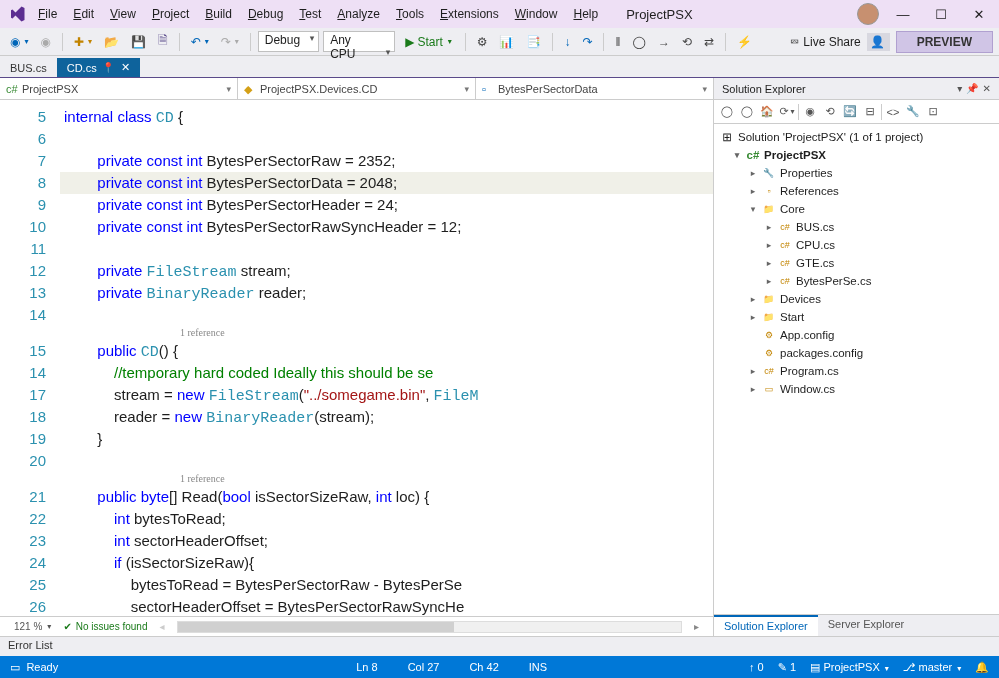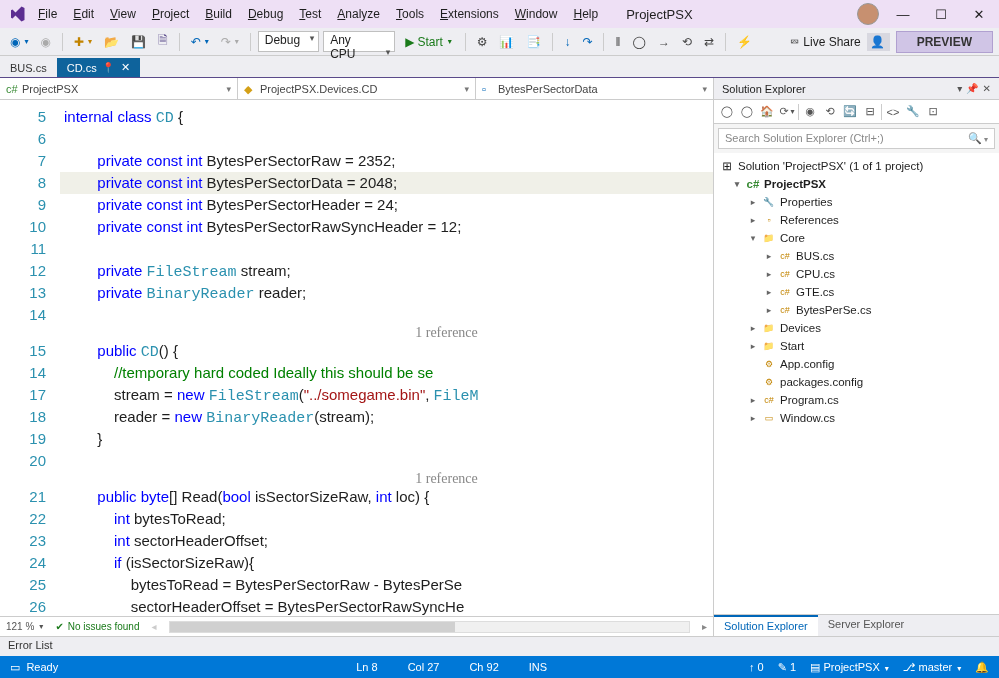--- a/index.html
+++ b/index.html
@@ -39,27 +39,27 @@
 .nav-cell { flex:1; border-right:1px solid #ccc; padding:2px 6px; font-size:11px; color:#444; display:flex; align-items:center; gap:4px; position:relative; }
 .nav-cell:last-child { border-right:none; }
 .nav-cell:after { content:"▾"; position:absolute; right:6px; font-size:9px; color:#777; }
 .nav-icon { width:12px; height:12px; display:inline-block; }
 .code-area { flex:1; display:flex; overflow:hidden; position:relative; }
 .gutter { width:60px; background:#fff; text-align:right; padding:6px 14px 6px 0; color:#2b91af; font-family:Consolas,monospace; font-size:15px; line-height:22px; }
 .gutter .ln { height:22px; }
 .code { flex:1; font-family:Consolas,monospace; font-size:15px; line-height:22px; padding:6px 0; white-space:pre; overflow:hidden; }
 .code .line { height:22px; padding-left:4px; }
 .code .line.hl { background:#f0f0e8; }
-.refcount { font-size:14px; color:#888; font-family:"Segoe UI"; line-height:14px; display:block; padding-left:120px;text-align:center; }
+.refcount { font-size:10px; color:#888; font-family:"Segoe UI"; line-height:14px; display:block; padding-left:120px; }
 .kw { color:#0000ff; }
 .cls { color:#2b91af;font-family:Liberation Mono, monospace; }
 .str { color:#a31515; }
 .cmt { color:#008000; }
 
-.editor-footer { height:20px; background:#fff; border-top:1px solid #ccc; display:flex; align-items:center; font-size:10px; color:#555; padding:0 6px; gap:12px; }
+.editor-footer { height:20px; background:#fff; border-top:1px solid #ccc; display:flex; align-items:center; font-size:10px; color:#555; padding:0 14px; gap:12px; }
 .zoom { display:flex; align-items:center; gap:3px; }
 .noissues { color:#1a7a1a; display:flex; align-items:center; gap:4px; }
 .hscroll { flex:1; height:12px; background:#f0f0f0; border:1px solid #ddd; position:relative; }
 .hscroll-thumb { position:absolute; left:0; top:0; height:100%; width:55%; background:#d0d0d0; }
 
 .panel { width:285px; display:flex; flex-direction:column; background:#f5f5f5; }
 .panel-title { height:22px; background:#eeeef2; padding:3px 8px; font-size:11px; display:flex; align-items:center; border-bottom:1px solid #ccc; }
 .panel-title .icons { margin-left:auto; display:flex; gap:4px; color:#555; font-size:10px; }
 .panel-toolbar { height:24px; background:#fff; border-bottom:1px solid #ccc; display:flex; align-items:center; padding:0 4px; gap:2px; }
 .ptb { width:18px; height:18px; display:flex; align-items:center; justify-content:center; font-size:11px; color:#555; }
@@ -252,24 +252,20 @@
       <div style="width:1px;height:16px;background:#ccc"></div>
       <div class="ptb">◉</div>
       <div class="ptb">⟲</div>
       <div class="ptb">🔄</div>
       <div class="ptb">⊟</div>
       <div style="width:1px;height:16px;background:#ccc"></div>
       <div class="ptb">&lt;&gt;</div>
       <div class="ptb">🔧</div>
       <div class="ptb">⊡</div>
     </div>
-    <div class="panel-search">
-      <span>Search Solution Explorer (Ctrl+;)</span>
-      <span class="mag">🔍<span class="caret-down">▾</span></span>
-    </div>
     <div class="tree" id="tree">
         <div class="tree-node">
           <span class="icn">⊞</span>
           <span>Solution 'ProjectPSX' (1 of 1 project)</span>
         </div>
         <div class="tree-node indent1 bold">
           <span class="exp">▾</span>
           <span class="icn" style="color:#388a34">c#</span>
           <span>ProjectPSX</span>
         </div>
@@ -349,21 +345,21 @@
 <div class="bottom-strip">Error List</div>
 
 <div class="statusbar">
   <div class="ready">
       <span>▭</span>
       <span>Ready</span>
     </div>
   <div class="center">
     <span>Ln 8</span>
     <span>Col 27</span>
-    <span>Ch 92</span>
+    <span>Ch 42</span>
     <span>INS</span>
   </div>
   <div class="right">
     <span>↑ <span>0</span></span>
     <span>✎ <span>1</span></span>
     <span>▤ <span>ProjectPSX</span> <span class="caret-down">▾</span></span>
     <span>⎇ <span>master</span> <span class="caret-down">▾</span></span>
     <span>🔔</span>
   </div>
 </div>

